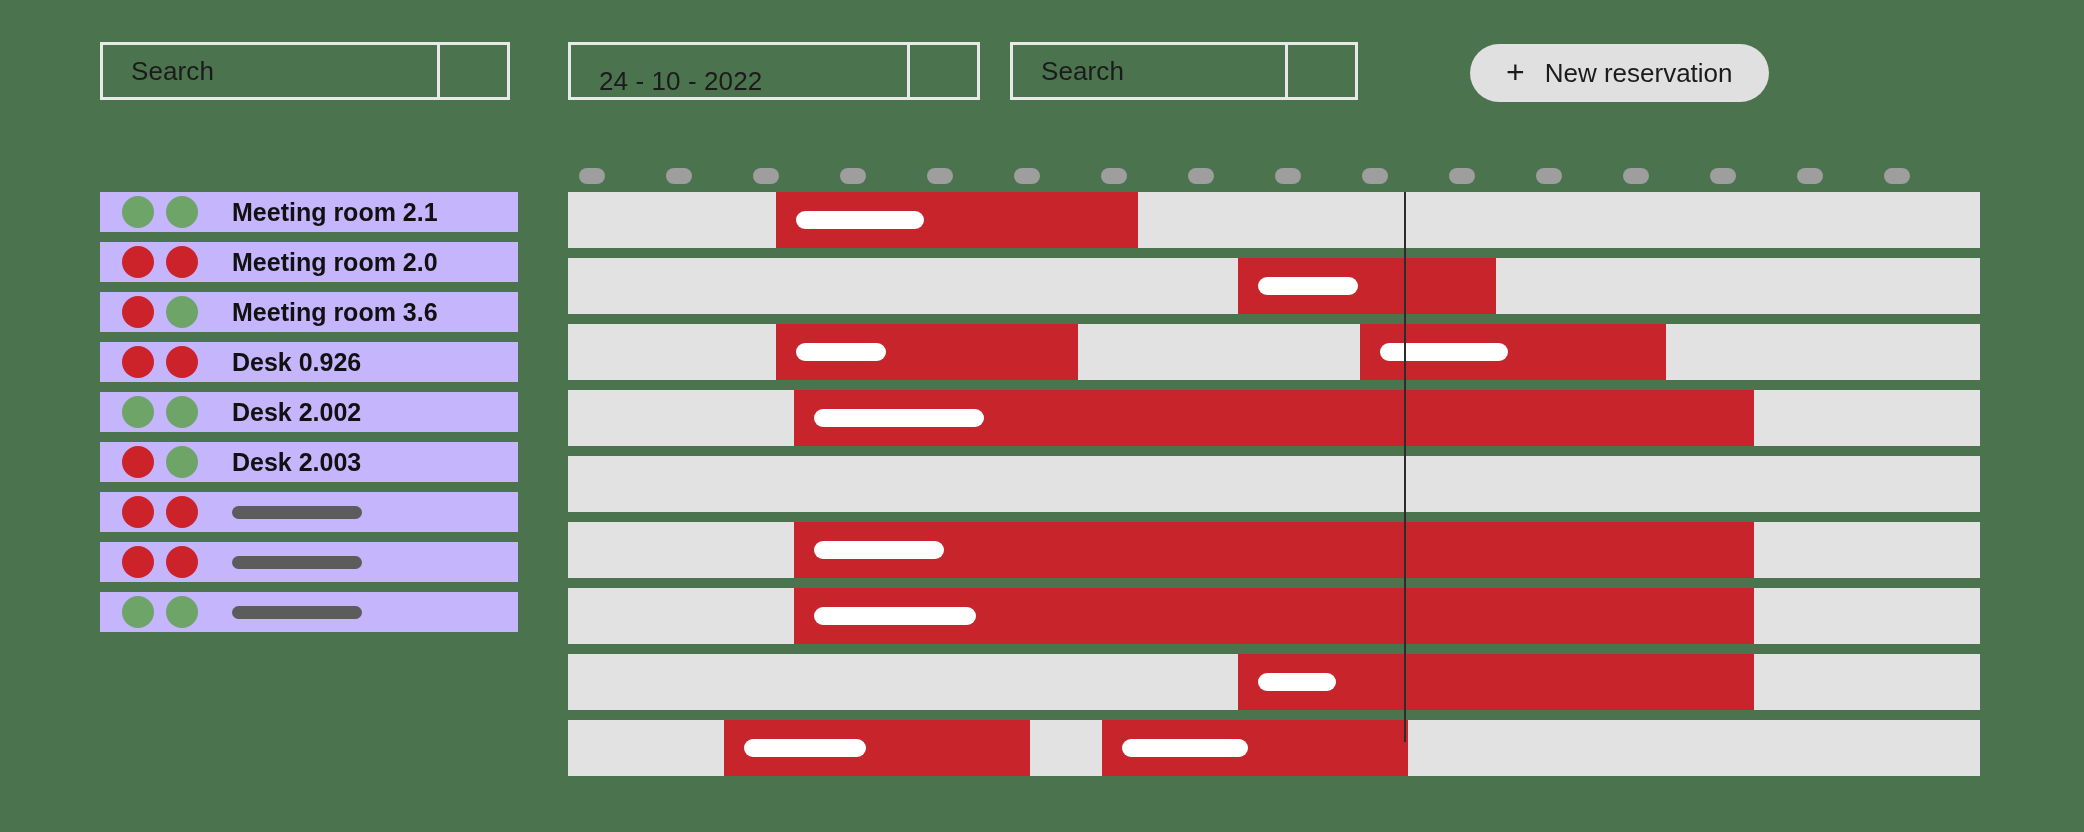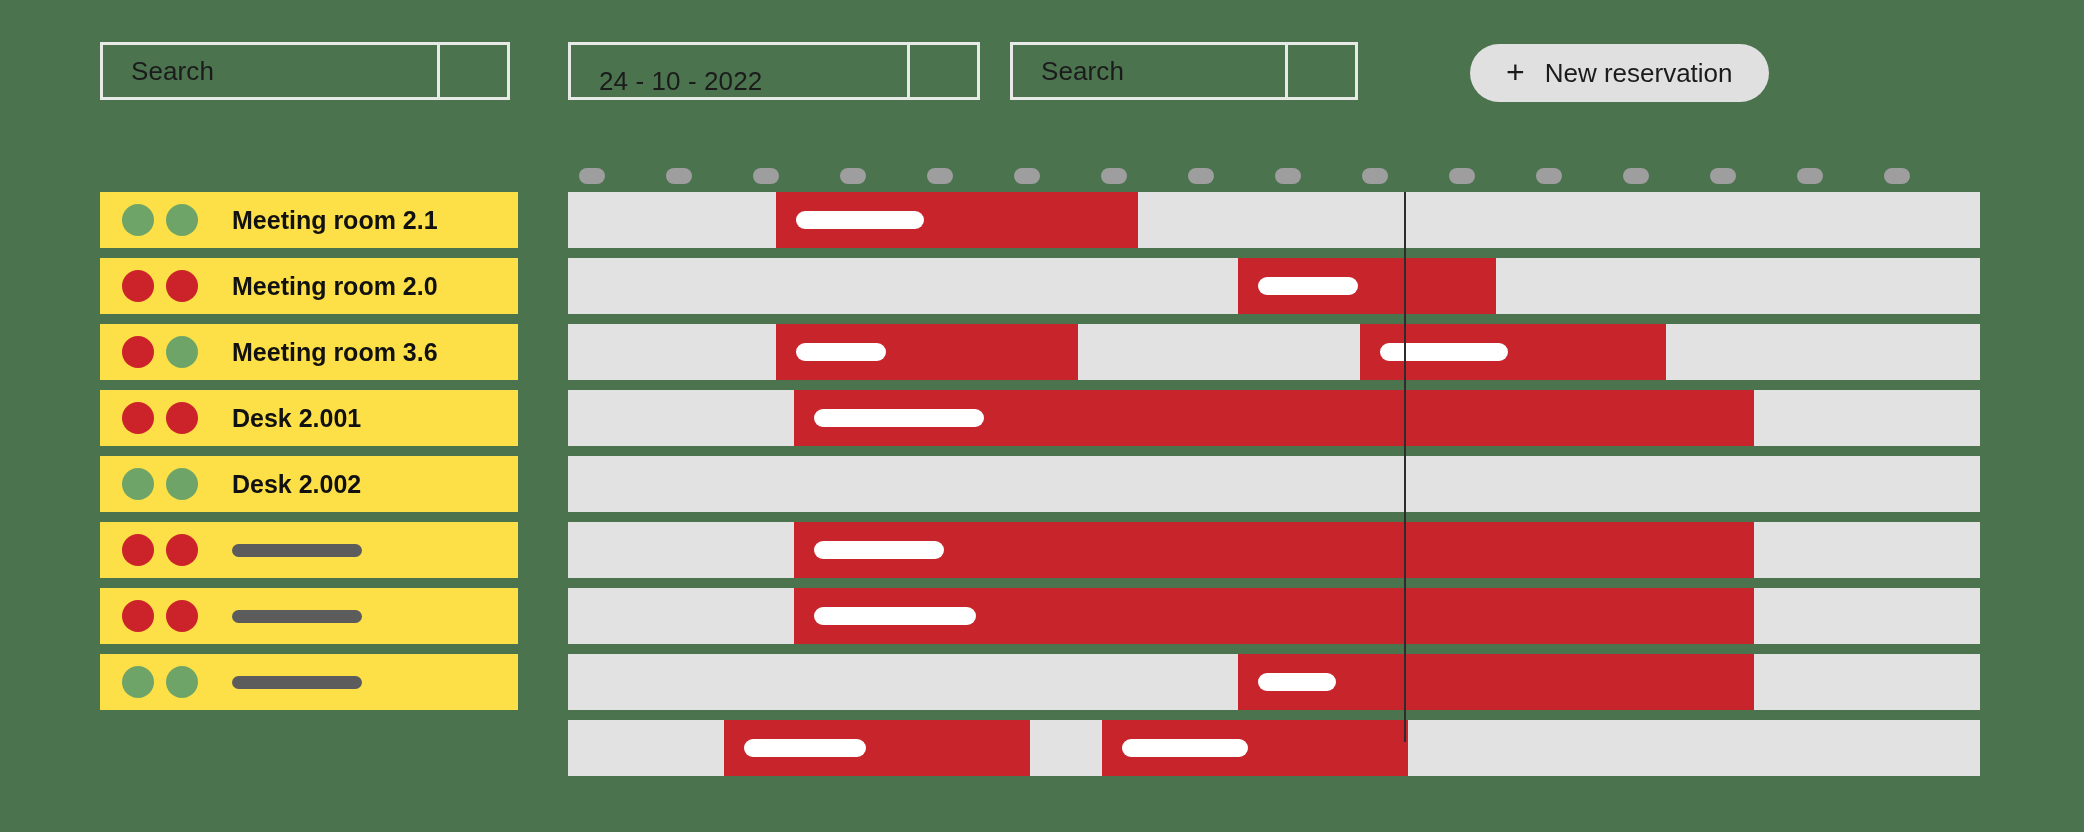--- a/index.html
+++ b/index.html
@@ -86,23 +86,23 @@
   }
 
   
   .room-list {
     position: absolute;
     left: 100px;
     top: 192px;
     width: 418px;
   }
   .room-row {
-    height: 56px;
+    height: 40px;
     margin-bottom: 10px;
-    background: #fde047;
+    background: #c4b5fd;
     display: flex;
     align-items: center;
     cursor: pointer;
   }
   .dots {
     display: flex;
     gap: 12px;
     margin-left: 22px;
   }
   .dot {
@@ -239,28 +239,35 @@
         <div class="dot red"></div>
         <div class="dot green"></div>
       </div>
       <div class="room-name">Meeting room 3.6</div>
     </div>
     <div class="room-row">
       <div class="dots">
         <div class="dot red"></div>
         <div class="dot red"></div>
       </div>
-      <div class="room-name">Desk 2.001</div>
+      <div class="room-name">Desk 0.926</div>
     </div>
     <div class="room-row">
       <div class="dots">
         <div class="dot green"></div>
         <div class="dot green"></div>
       </div>
       <div class="room-name">Desk 2.002</div>
+    </div>
+    <div class="room-row">
+      <div class="dots">
+        <div class="dot red"></div>
+        <div class="dot green"></div>
+      </div>
+      <div class="room-name">Desk 2.003</div>
     </div>
     <div class="room-row">
       <div class="dots">
         <div class="dot red"></div>
         <div class="dot red"></div>
       </div>
       <div class="room-placeholder"></div>
     </div>
     <div class="room-row">
       <div class="dots">

